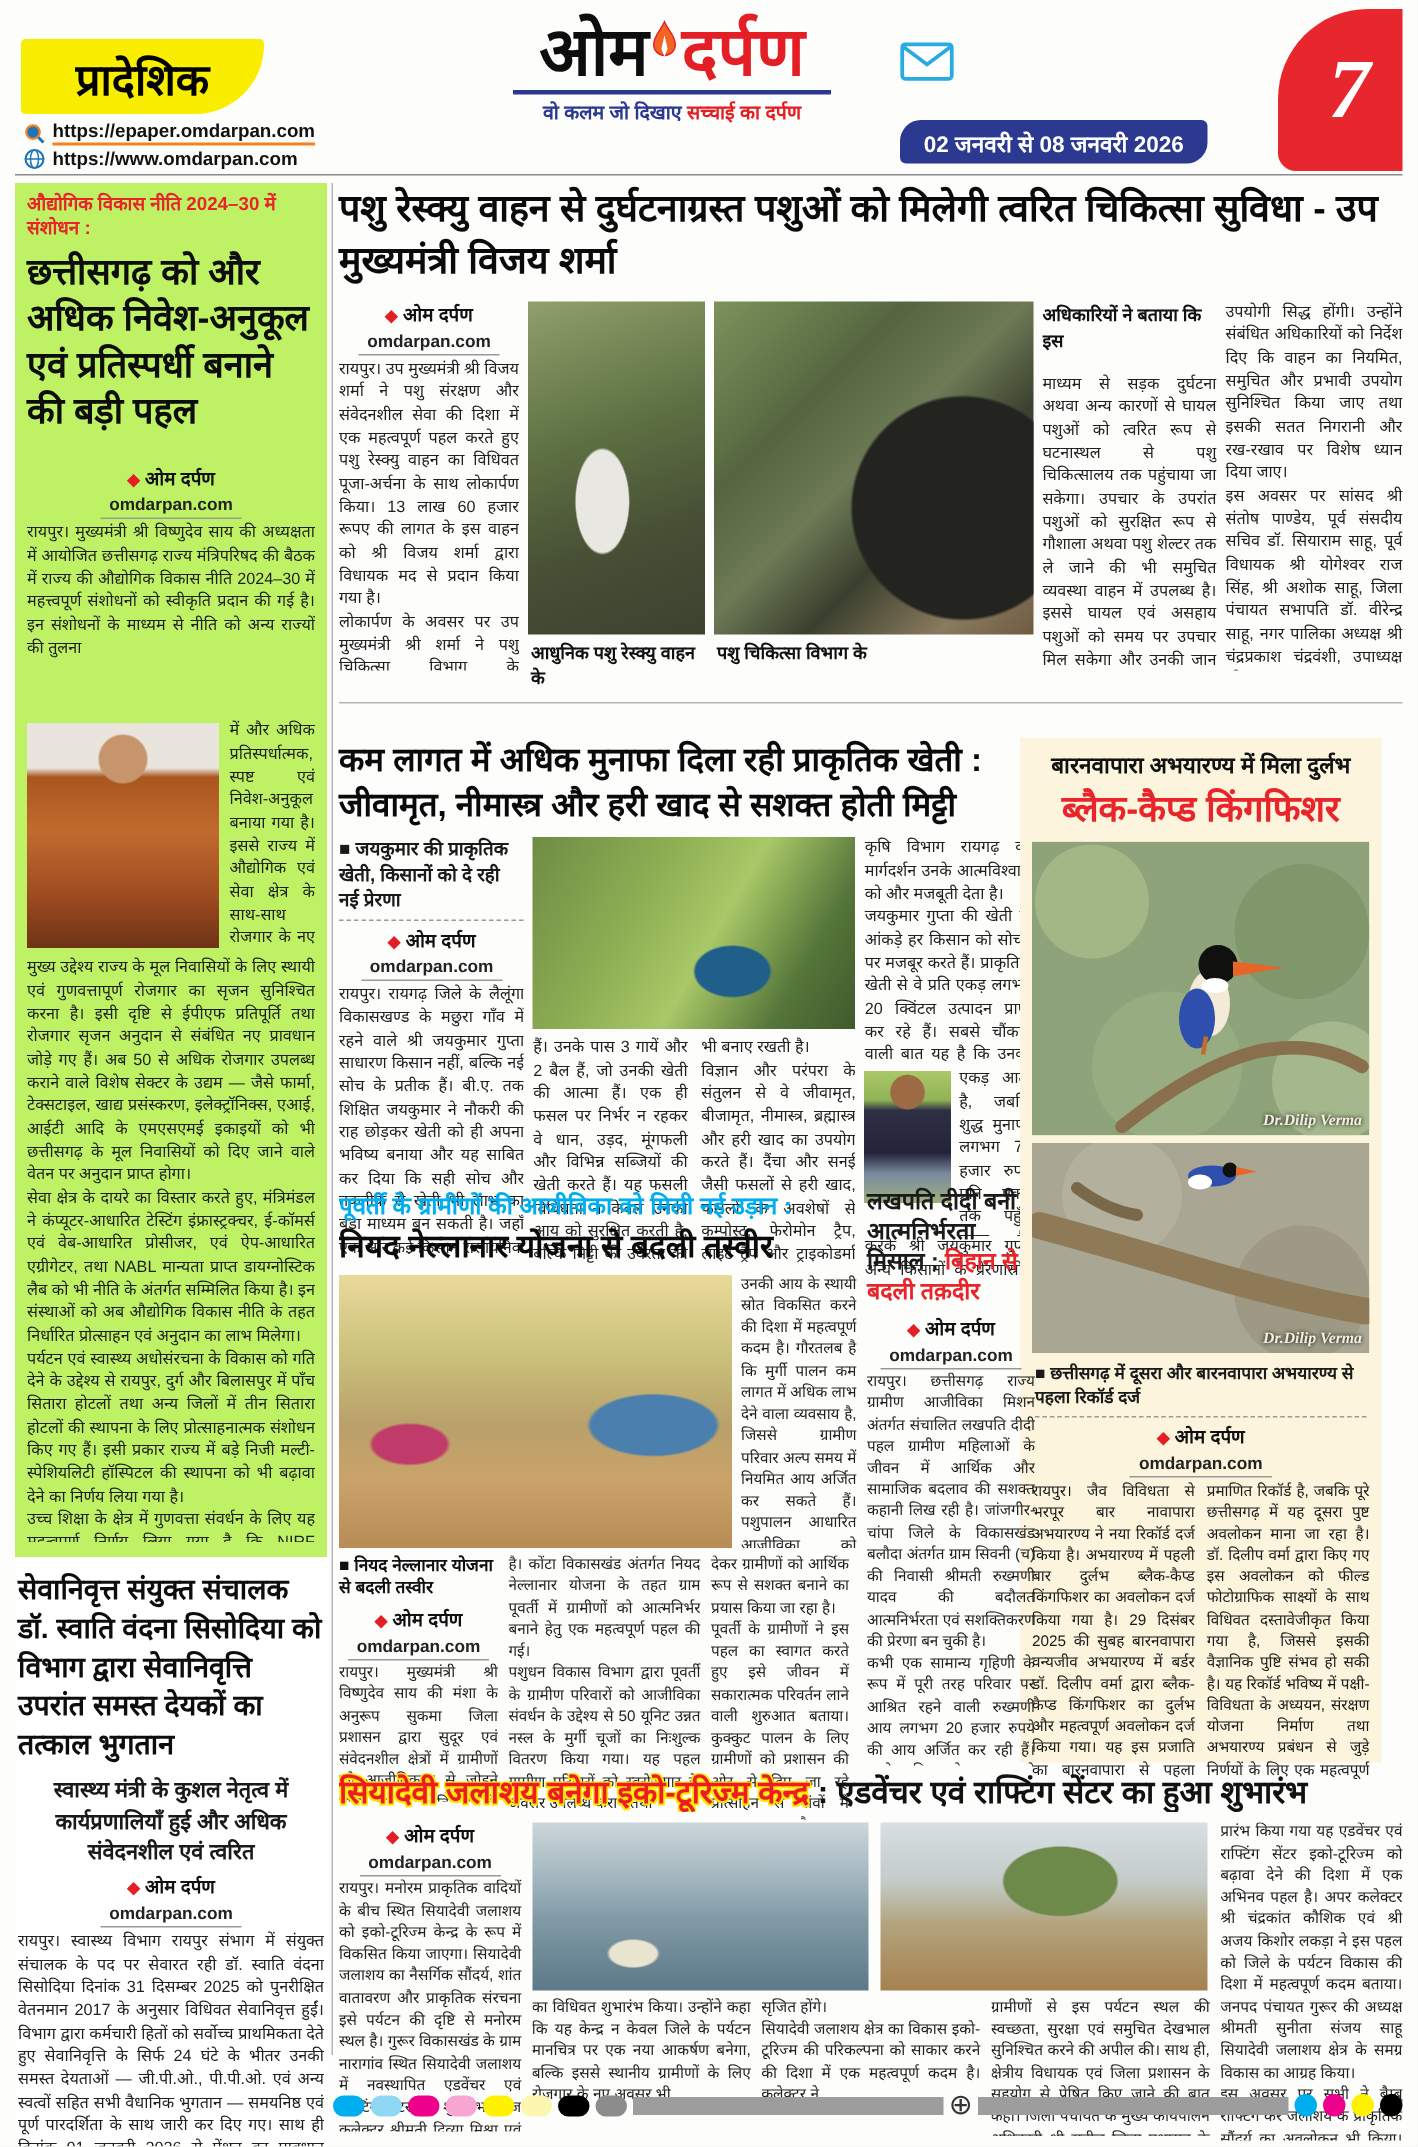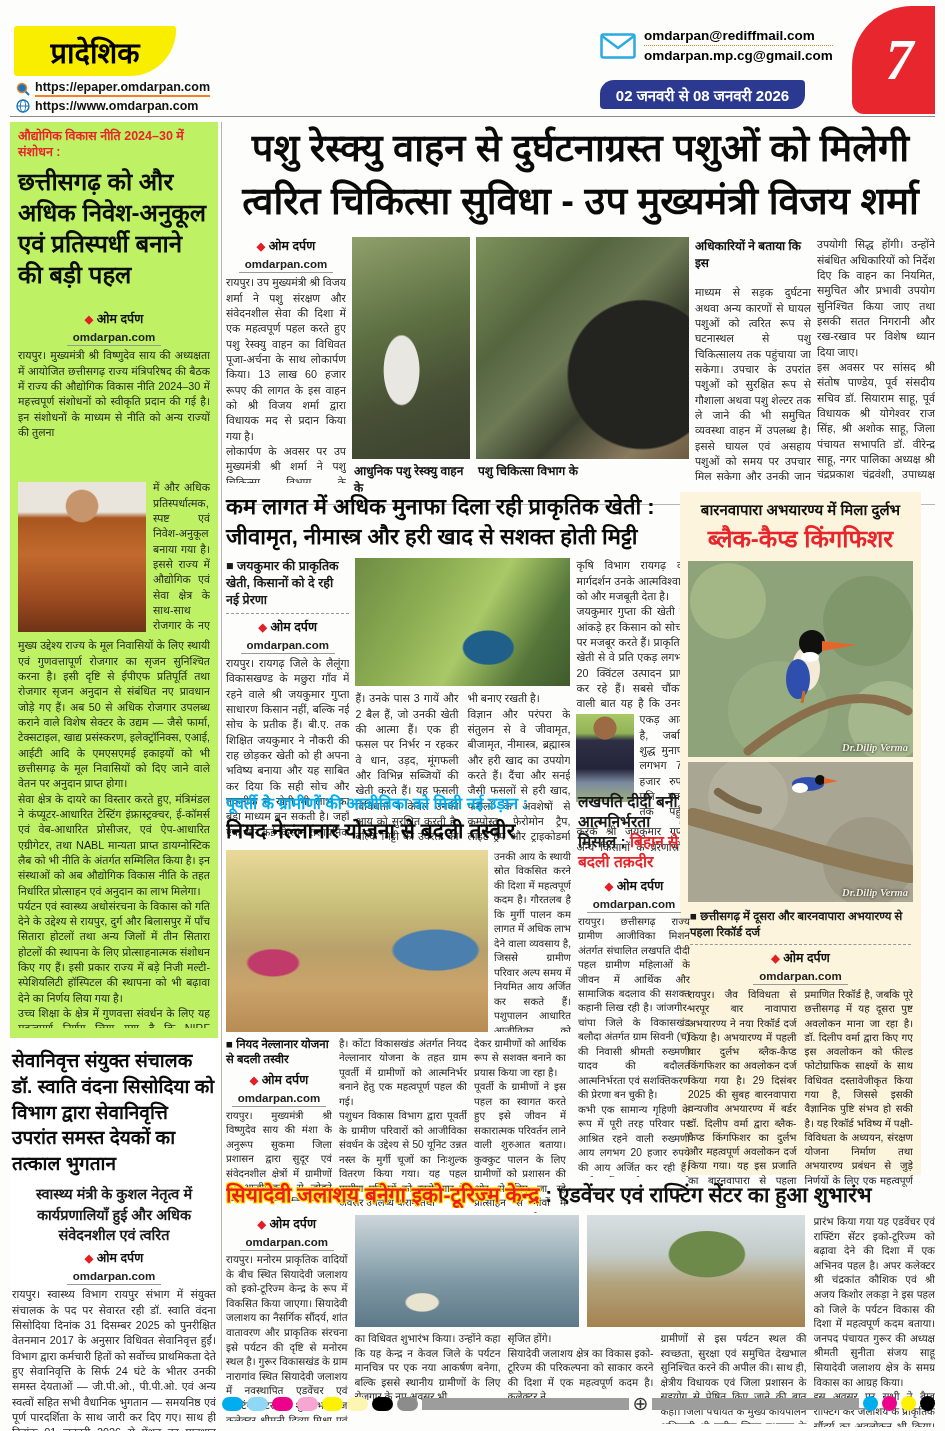--- a/index.html
+++ b/index.html
@@ -58,21 +58,21 @@
         radial-gradient(circle at 50% 16%, #c7956b 0 11%, rgba(0,0,0,0) 12%),
         linear-gradient(180deg,#e9e5dc 0%,#e9e5dc 20%,#a9561f 24%,#c26a2e 48%,#9c4a20 78%,#6e3316 100%); }
   .left-white { background:#fff; padding:10px 2px 0; }
   .retire-head { font-size:19px; font-weight:bold; line-height:1.35; color:#0d0d0d; }
   .retire-sub { font-size:14.5px; font-weight:bold; line-height:1.4; text-align:center; margin:8px 2px 2px; }
   .dot { width:13px; height:13px; border-radius:50%; }
   .graybar { height:10px; background:#9d9d9d; flex:1; }
 
   
   .main-art { position:absolute; left:226px; top:122px; width:709px; }
-  .main-head { font-size:38px; font-weight:bold; line-height:1.4; color:#0a0a0a;text-align:center; }
+  .main-head { font-size:25px; font-weight:bold; line-height:1.4; color:#0a0a0a; }
   .main-row { display:flex; gap:6px; margin-top:9px; }
   .mcol { overflow:hidden; }
   .photo-rescue-1 { width:213px; height:222px;
       background:
         radial-gradient(circle at 78% 62%, #23241f 0 34%, rgba(0,0,0,0) 35%),
         linear-gradient(135deg,#7d925c 0%,#55663f 30%,#6d7a55 48%,#3a402e 65%,#8a7a5e 85%,#6d5c42 100%); }
   .photo-rescue-2 { width:118px; height:222px;
       background:
         radial-gradient(ellipse at 42% 60%, #e9e7e2 0 18%, rgba(0,0,0,0) 19%),
         linear-gradient(160deg,#8fa06b 0%,#5d7042 40%,#474f35 70%,#3c4230 100%); }
@@ -159,30 +159,41 @@
     <div class="url-line">
       <svg class="mini-ico" viewBox="0 0 14 14">
           <circle cx="7" cy="7" r="6" fill="#fff" stroke="#1b75bb" stroke-width="1.4"></circle>
           <ellipse cx="7" cy="7" rx="2.7" ry="6" fill="none" stroke="#1b75bb" stroke-width="1"></ellipse>
           <line x1="1" y1="7" x2="13" y2="7" stroke="#1b75bb" stroke-width="1"></line>
         </svg>
       <span class="u">https://www.omdarpan.com</span>
     </div>
   </div>
 
+  <div class="logo">
+    <div class="logo-row">
+      <span class="logo-black">ओम</span>
+      <svg width="18" height="30" viewBox="0 0 20 30" style="margin-bottom:14px;">
+        <path d="M10 0 C13 7 18 10 18 17 a8 8 0 1 1 -16 0 C2 10 7 7 10 0 Z" fill="#f26522" stroke="#e31e24" stroke-width="1"></path>
+        <path d="M10 10 L12.3 20 L10 26 L7.7 20 Z" fill="#ffffff"></path>
+      </svg>
+      <span class="logo-red">दर्पण</span>
+    </div>
+    <div class="logo-underline"></div>
+    <div class="tagline">
+      <span class="tag-blue">वो कलम जो दिखाए</span>
+      <span class="tag-red">सच्चाई का दर्पण</span>
+    </div>
+  </div>
 
   <div class="emails">
     <svg width="36" height="26" viewBox="0 0 36 26">
       <rect x="1.5" y="1.5" width="33" height="23" fill="#fff" stroke="#29abe2" stroke-width="2.5" rx="2"></rect>
       <polyline points="2,3 18,15 34,3" fill="none" stroke="#29abe2" stroke-width="2.5"></polyline>
     </svg>
-    <div class="email-lines">
-      <div class="l1">omdarpan@rediffmail.com</div>
-      <div>omdarpan.mp.cg@gmail.com</div>
-    </div>
   </div>
 
   <div class="date-banner">
     <span>02 जनवरी से 08 जनवरी 2026</span>
   </div>
 
   <div class="page-num">
     <span>7</span>
   </div>
 

